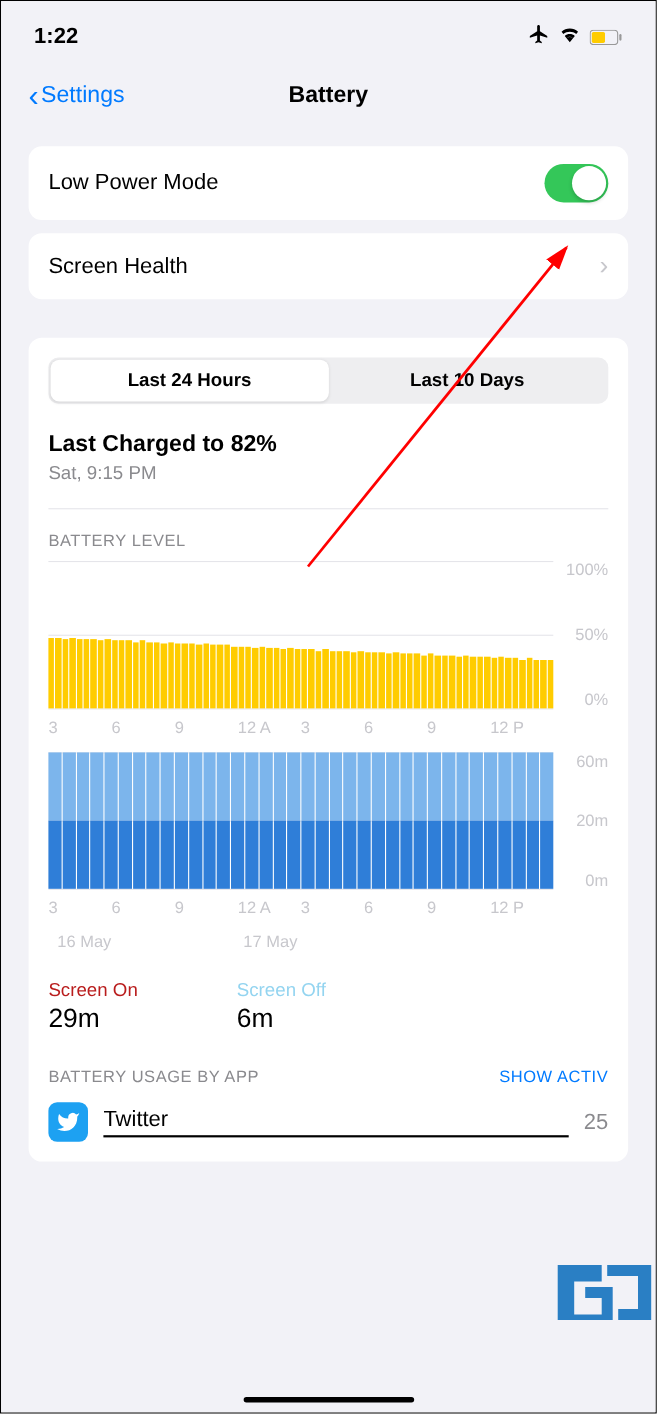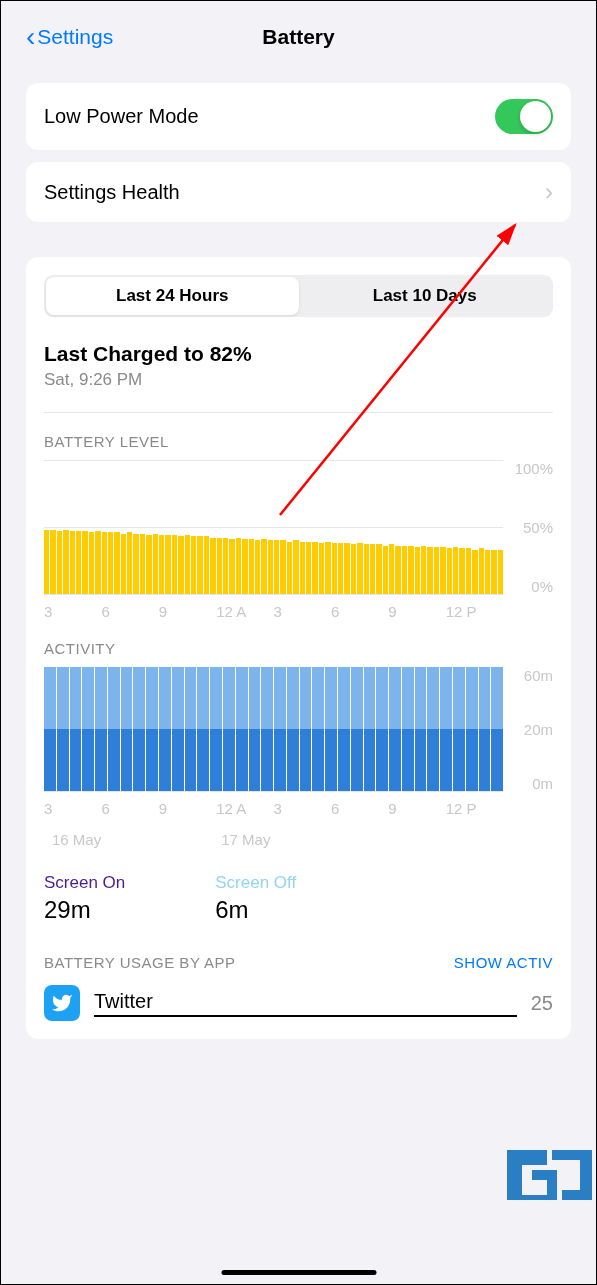--- a/index.html
+++ b/index.html
@@ -34,70 +34,92 @@
     .bars { position: absolute; left: 0; right: 0; bottom: 0; height: 100%; display: flex; align-items: flex-end; gap: 1px; }
     .bar { flex: 1; background: #ffcc00; }
     .bar.blue { background: #2f7ed8; }
     .bar.lightblue { background: #7cb5ec; }
     .chart-x-axis { display: flex; color: #c7c7cc; font-size: 15px; margin-bottom: 14px; padding-right: 50px; }
     .chart-x-axis span { flex: 1; }
     .chart-x-sublabel { display: flex; color: #c7c7cc; font-size: 15px; margin-bottom: 25px; }
     .chart-x-sublabel span:first-child { margin-left: 8px; margin-right: 120px; }
     .activity-chart { height: 125px; }
     .stats-row { display: flex; gap: 90px; margin-bottom: 30px; }
-    .stat-label { color: #4c1d95; font-size: 17px; margin-bottom: 3px; }
+    .stat-label { color: #b91c1c; font-size: 17px; margin-bottom: 3px; }
     .stat-label.off { color: #93d4f0; }
     .stat-value { font-size: 24px; font-weight: 500; }
     .section-header-row { display: flex; justify-content: space-between; align-items: center; margin-bottom: 14px; }
     .section-header { color: #8a8a8e; font-size: 15px; letter-spacing: 0.5px; }
     .show-activity { color: #007aff; font-size: 15px; font-weight: 500; letter-spacing: 0.5px; }
     .app-row { display: flex; align-items: center; gap: 14px; }
     .app-icon { width: 36px; height: 36px; background: #1da1f2; border-radius: 8px; display: flex; align-items: center; justify-content: center; }
     .app-name { flex: 1; font-size: 20px; border-bottom: 2px solid #000; padding-bottom: 2px; }
     .app-percent { font-size: 20px; color: #8a8a8e; }
     .home-indicator { position: absolute; bottom: 10px; left: 50%; transform: translateX(-50%); width: 155px; height: 5px; background: #000; border-radius: 3px; }
     .arrow { position: absolute; z-index: 100; pointer-events: none; }
     .battery-icon-svg { display: block; }
     .watermark { position: absolute; bottom: 85px; right: 0; width: 95px; height: 55px; z-index: 50; }
   </style>
 </head>
 <body>
 
 <div class="screen">
+  <div class="status-bar">
+    <div class="status-time">1:22</div>
+    <div class="status-right">
+      <span>
+        <svg width="20" height="20" viewBox="0 0 24 24" fill="#000">
+            <path d="M21 16v-2l-8-5V3.5c0-.83-.67-1.5-1.5-1.5S10 2.67 10 3.5V9l-8 5v2l8-2.5V19l-2 1.5V22l3.5-1 3.5 1v-1.5L13 19v-5.5l8 2.5z"></path>
+          </svg>
+      </span>
+      <span>
+        <svg width="20" height="16" viewBox="0 0 24 18" fill="#000">
+            <path d="M12 18l3.5-4.5c-1-.8-2.2-1.3-3.5-1.3s-2.5.5-3.5 1.3L12 18zm-7-9c2-1.6 4.4-2.5 7-2.5s5 .9 7 2.5l2-2.5C18.5 4.2 15.4 3 12 3S5.5 4.2 3 6.5L5 9zm3.5 4.5c1-1 2.2-1.5 3.5-1.5s2.5.5 3.5 1.5l2-2.5c-1.5-1.3-3.4-2-5.5-2s-4 .7-5.5 2l2 2.5z"></path>
+          </svg>
+      </span>
+      <span>
+        <svg class="battery-icon-svg" width="30" height="14" viewBox="0 0 30 14">
+            <rect x="0.5" y="0.5" width="25" height="13" rx="3" fill="none" stroke="#999" stroke-width="1"></rect>
+            <rect x="2" y="2" width="12" height="10" rx="1.5" fill="#ffcc00"></rect>
+            <rect x="27" y="4" width="2" height="6" rx="1" fill="#999"></rect>
+          </svg>
+      </span>
+    </div>
+  </div>
 
   <div class="nav-bar">
     <div class="back-link">
       <span class="back-chevron">‹</span>
       <span>Settings</span>
     </div>
     <div class="page-title">Battery</div>
   </div>
 
   <div class="card">
     <div class="setting-row">
       <span class="setting-label">Low Power Mode</span>
       <div class="toggle"></div>
     </div>
   </div>
 
   <div class="card">
     <div class="setting-row">
-      <span class="setting-label">Settings Health</span>
+      <span class="setting-label">Screen Health</span>
       <span class="chevron-right">›</span>
     </div>
   </div>
 
   <div class="main-card">
     <div class="segmented">
       <div class="segment active">Last 24 Hours</div>
       <div class="segment">Last 10 Days</div>
     </div>
 
     <div class="last-charged">Last Charged to 82%</div>
-    <div class="last-charged-time">Sat, 9:26 PM</div>
+    <div class="last-charged-time">Sat, 9:15 PM</div>
     <div class="divider"></div>
 
     <div class="chart-label">BATTERY LEVEL</div>
     <div class="chart-container">
       <div class="chart-area">
         <div class="chart-grid-line" style="top:0"></div>
         <div class="chart-grid-line" style="top:50%"></div>
         <div class="bars" id="battery-bars">
             <div class="bar" style="height: 48%;"></div>
             <div class="bar" style="height: 48%;"></div>
@@ -183,21 +205,20 @@
       <span>3</span>
       <span>6</span>
       <span>9</span>
       <span>12 A</span>
       <span>3</span>
       <span>6</span>
       <span>9</span>
       <span>12 P</span>
     </div>
 
-    <div class="chart-label" style="margin-top:20px">ACTIVITY</div>
     <div class="chart-container activity-chart">
       <div class="chart-area">
         <div class="chart-grid-line" style="top:0"></div>
         <div class="chart-grid-line" style="top:50%"></div>
         <div class="bars" id="activity-bars">
             <div style="flex: 1 1 0%; display: flex; flex-direction: column; justify-content: flex-end; height: 100%;">
               <div class="bar lightblue" style="height: 3.33333%;"></div>
               <div class="bar blue" style="height: 3.33333%;"></div>
             </div>
             <div style="flex: 1 1 0%; display: flex; flex-direction: column; justify-content: flex-end; height: 100%;">

